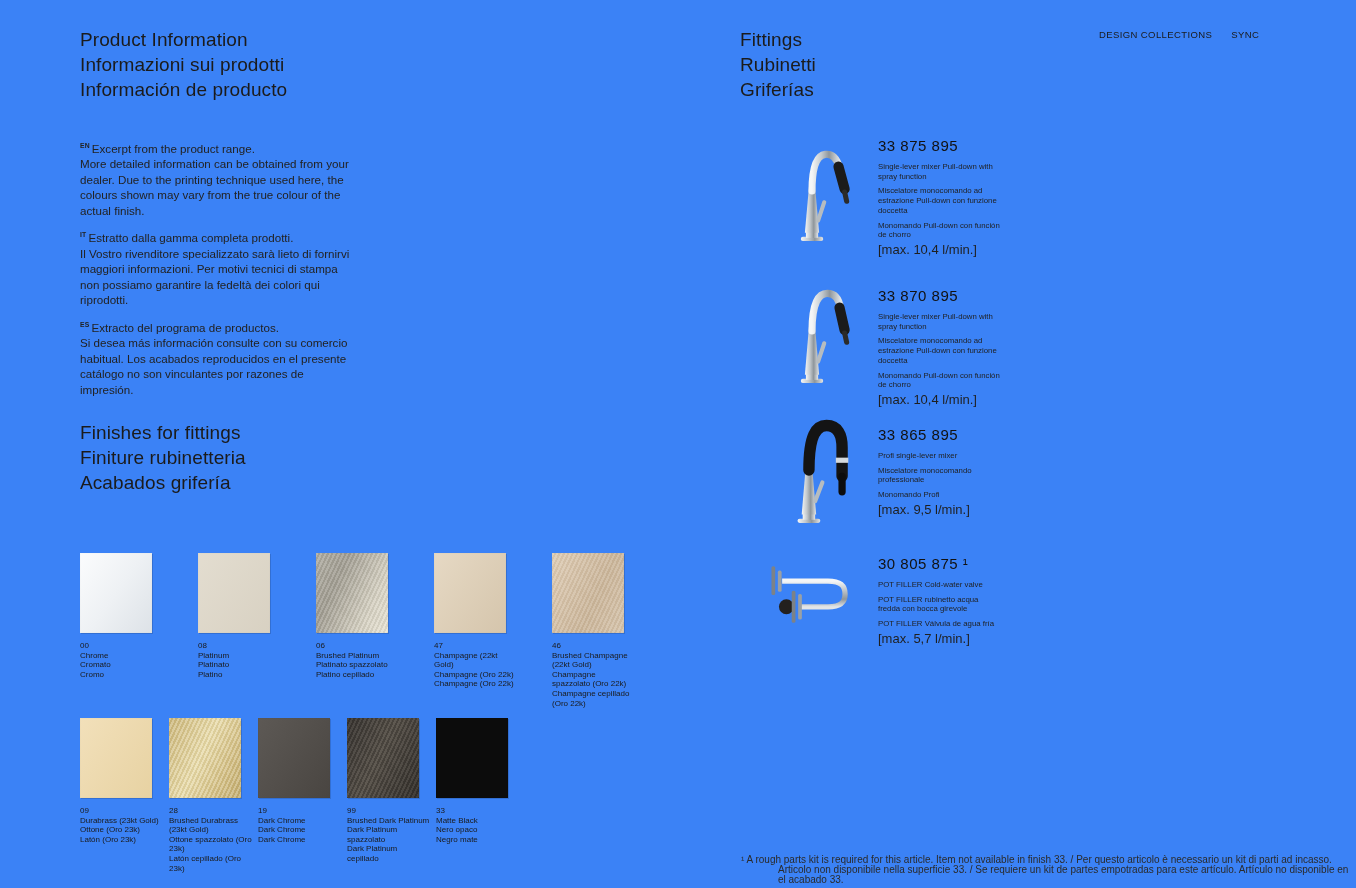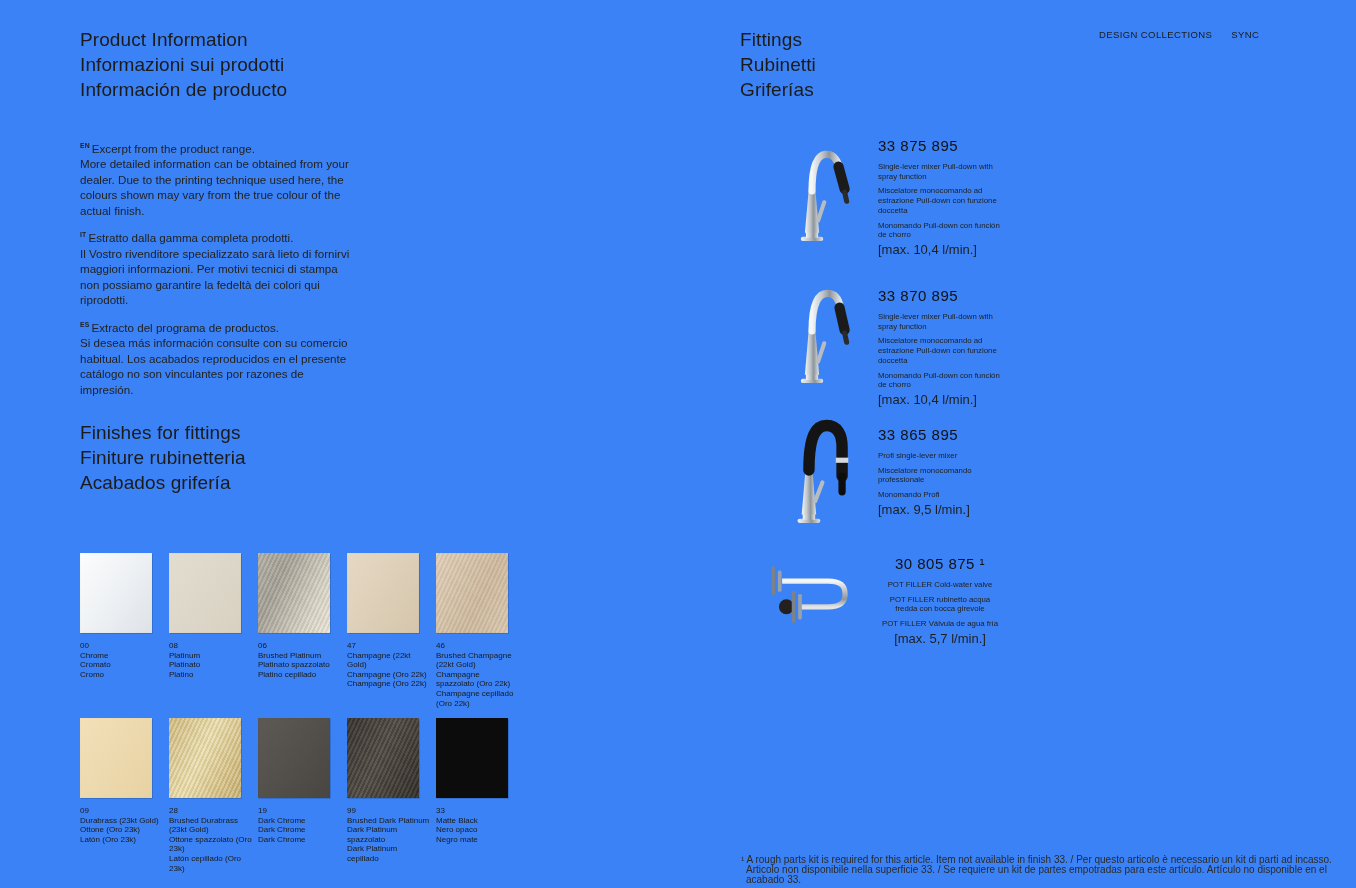--- a/index.html
+++ b/index.html
@@ -14,41 +14,41 @@
   #right-title { left:740px; top:27px; }
 
   .intro { position:absolute; left:80px; top:138px; width:278px;
            font-size:11.6px; line-height:15.6px; color:#222; }
   .intro p { margin-bottom:9px; }
   .intro p span.body-text { white-space:pre-line; }
   .lang-tag { font-size:6.8px; font-weight:bold; vertical-align:4.5px;
               margin-right:2px; letter-spacing:0.2px; }
 
   .finish-row { position:absolute; left:80px; display:flex; }
-  #finish-row-1 { top:553px; }
+  #finish-row-1 { top:553px;gap:29px; }
   #finish-row-2 { top:718px; }
   .finish { width:89px; }
   .swatch { width:72px; height:80px; box-shadow:1px 1px 0 rgba(0,0,0,0.14),
             inset 0 0 1px rgba(0,0,0,0.12); }
   .fcode  { margin-top:8px; font-size:8px; line-height:9.6px; color:#1a1a1a; }
   .fnames { font-size:8px; line-height:9.6px; white-space:pre-line; width:84px; color:#1a1a1a; }
 
   .nav { position:absolute; left:1099px; top:29px; display:flex; gap:19px;
          font-size:9.5px; letter-spacing:0.4px; color:#1a1a1a; }
   .nav .nav-item { cursor:pointer; }
 
   .p-img { position:absolute; }
   .p-text { position:absolute; left:878px; width:124px; }
   .p-code { font-size:15px; font-weight:normal; letter-spacing:0.5px; margin-bottom:8px; color:#111; }
   .p-desc { font-size:7.8px; line-height:9.7px; margin-bottom:5px; color:#1f1f1f; }
   .p-flow { font-size:13px; line-height:9.7px; color:#1f1f1f; }
 
   .footnote { position:absolute; left:741px; top:855px; font-size:10px;
               line-height:10px; color:#2a2a2a; }
-  .footnote .fn2 { padding-left:5px; }
+  .footnote .fn2 { padding-left:5px;margin-left:32px; }
 </style>
 </head>
 <body>
 
 <div class="page">
 
   <h1 class="big-title" id="left-title">Product Information
 Informazioni sui prodotti
 Información de producto</h1>
 
@@ -252,21 +252,21 @@
   </div>
 
   <div class="p-text" style="top:426px;">
     <div class="p-code">33 865 895</div>
     <div class="p-desc">Profi single-lever mixer</div>
     <div class="p-desc">Miscelatore monocomando professionale</div>
     <div class="p-desc">Monomando Profi</div>
     <div class="p-flow">[max. 9,5 l/min.]</div>
   </div>
 
-  <div class="p-text" style="top:555px;text-align:center;">
+  <div class="p-text" style="top:555px;">
     <div class="p-code">30 805 875 ¹</div>
     <div class="p-desc">POT FILLER Cold-water valve</div>
     <div class="p-desc">POT FILLER rubinetto acqua fredda con bocca girevole</div>
     <div class="p-desc">POT FILLER Válvula de agua fría</div>
     <div class="p-flow">[max. 5,7 l/min.]</div>
   </div>
 
   <div class="footnote">
     <div class="fn1">¹ A rough parts kit is required for this article. Item not available in finish 33. / Per questo articolo è necessario un kit di parti ad incasso.</div>
     <div class="fn2">Articolo non disponibile nella superficie 33. / Se requiere un kit de partes empotradas para este artículo. Artículo no disponible en el acabado 33.</div>

